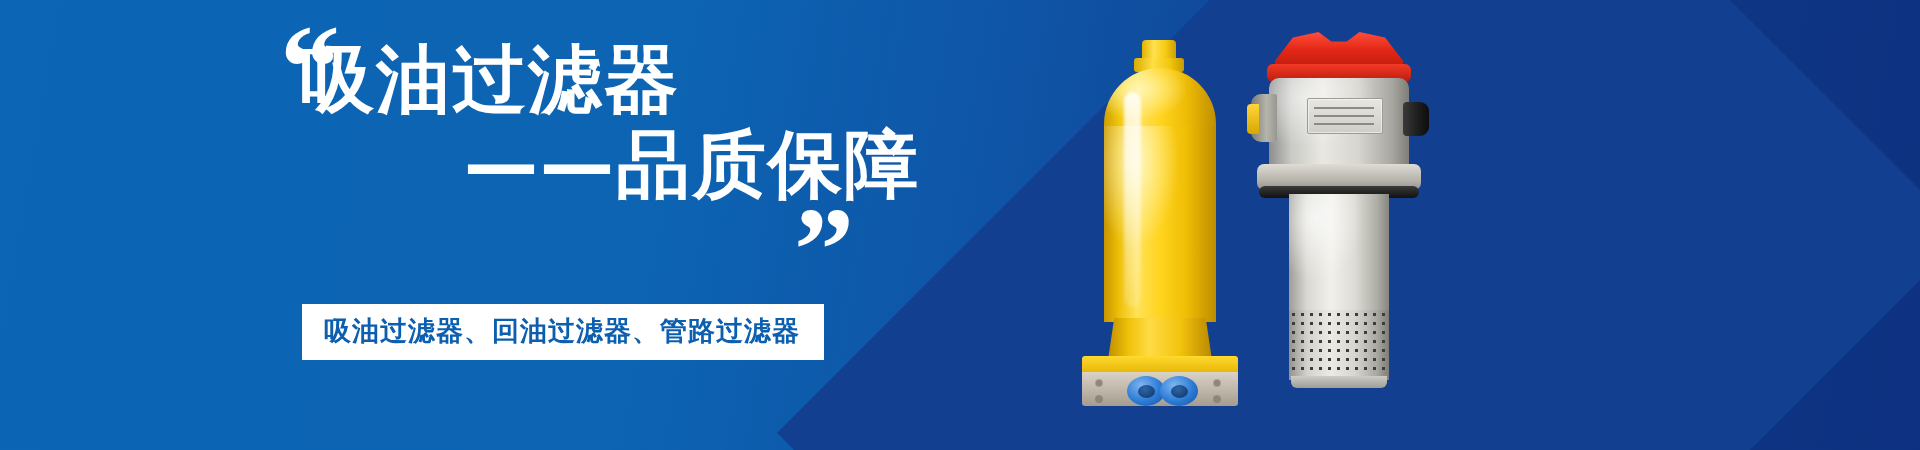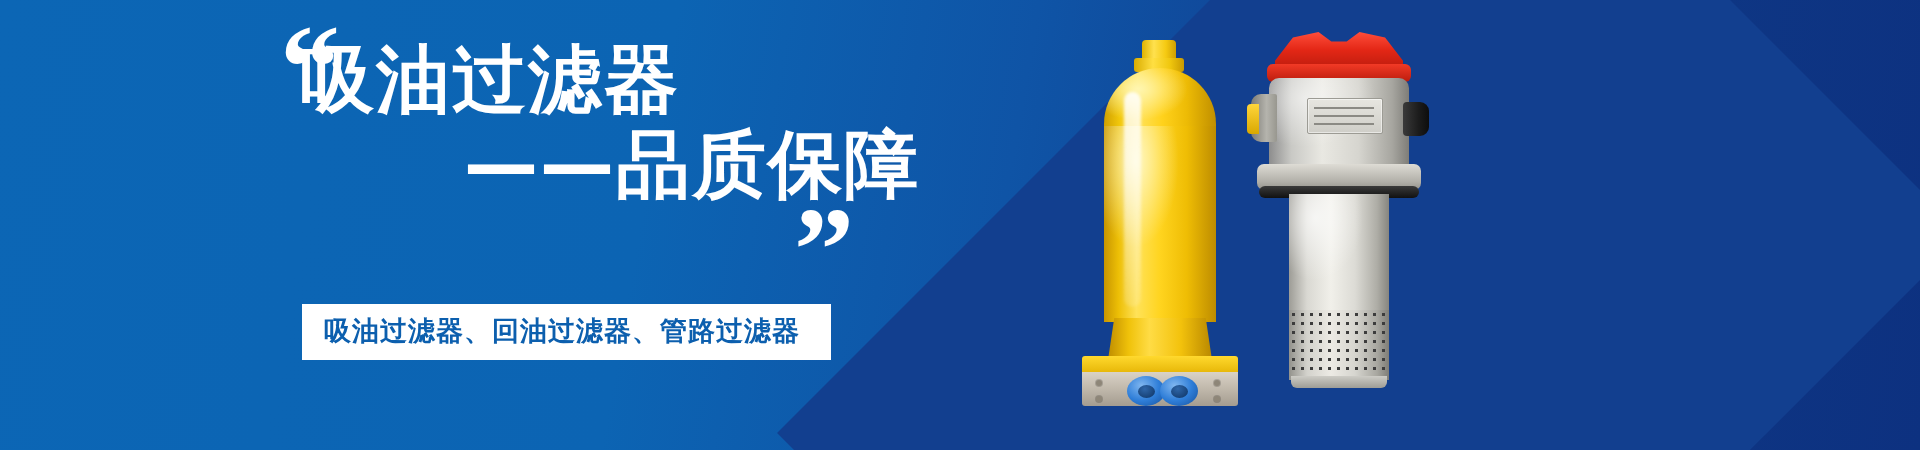--- a/index.html
+++ b/index.html
@@ -57,21 +57,21 @@
   .headline .line2{
     font-size:74px;line-height:1.02;white-space:nowrap;
     text-align:right;margin-top:10px;
   }
 
   
   .subtitle-box{
     position:absolute;left:302px;top:304px;
     background:#ffffff;color:#0c5fae;
     font-weight:700;font-size:27px;letter-spacing:1px;
-    padding:9px 31px 11px 22px;
+    padding:9px 24px 11px 22px;
     white-space:nowrap;
     font-family:"DejaVu Sans","Liberation Sans",sans-serif;
   }
 
   
   .prod-yellow{
     position:absolute;left:1080px;top:40px;width:160px;height:340px;
   }
   .py-neck{
     position:absolute;left:62px;top:0px;width:34px;height:22px;

